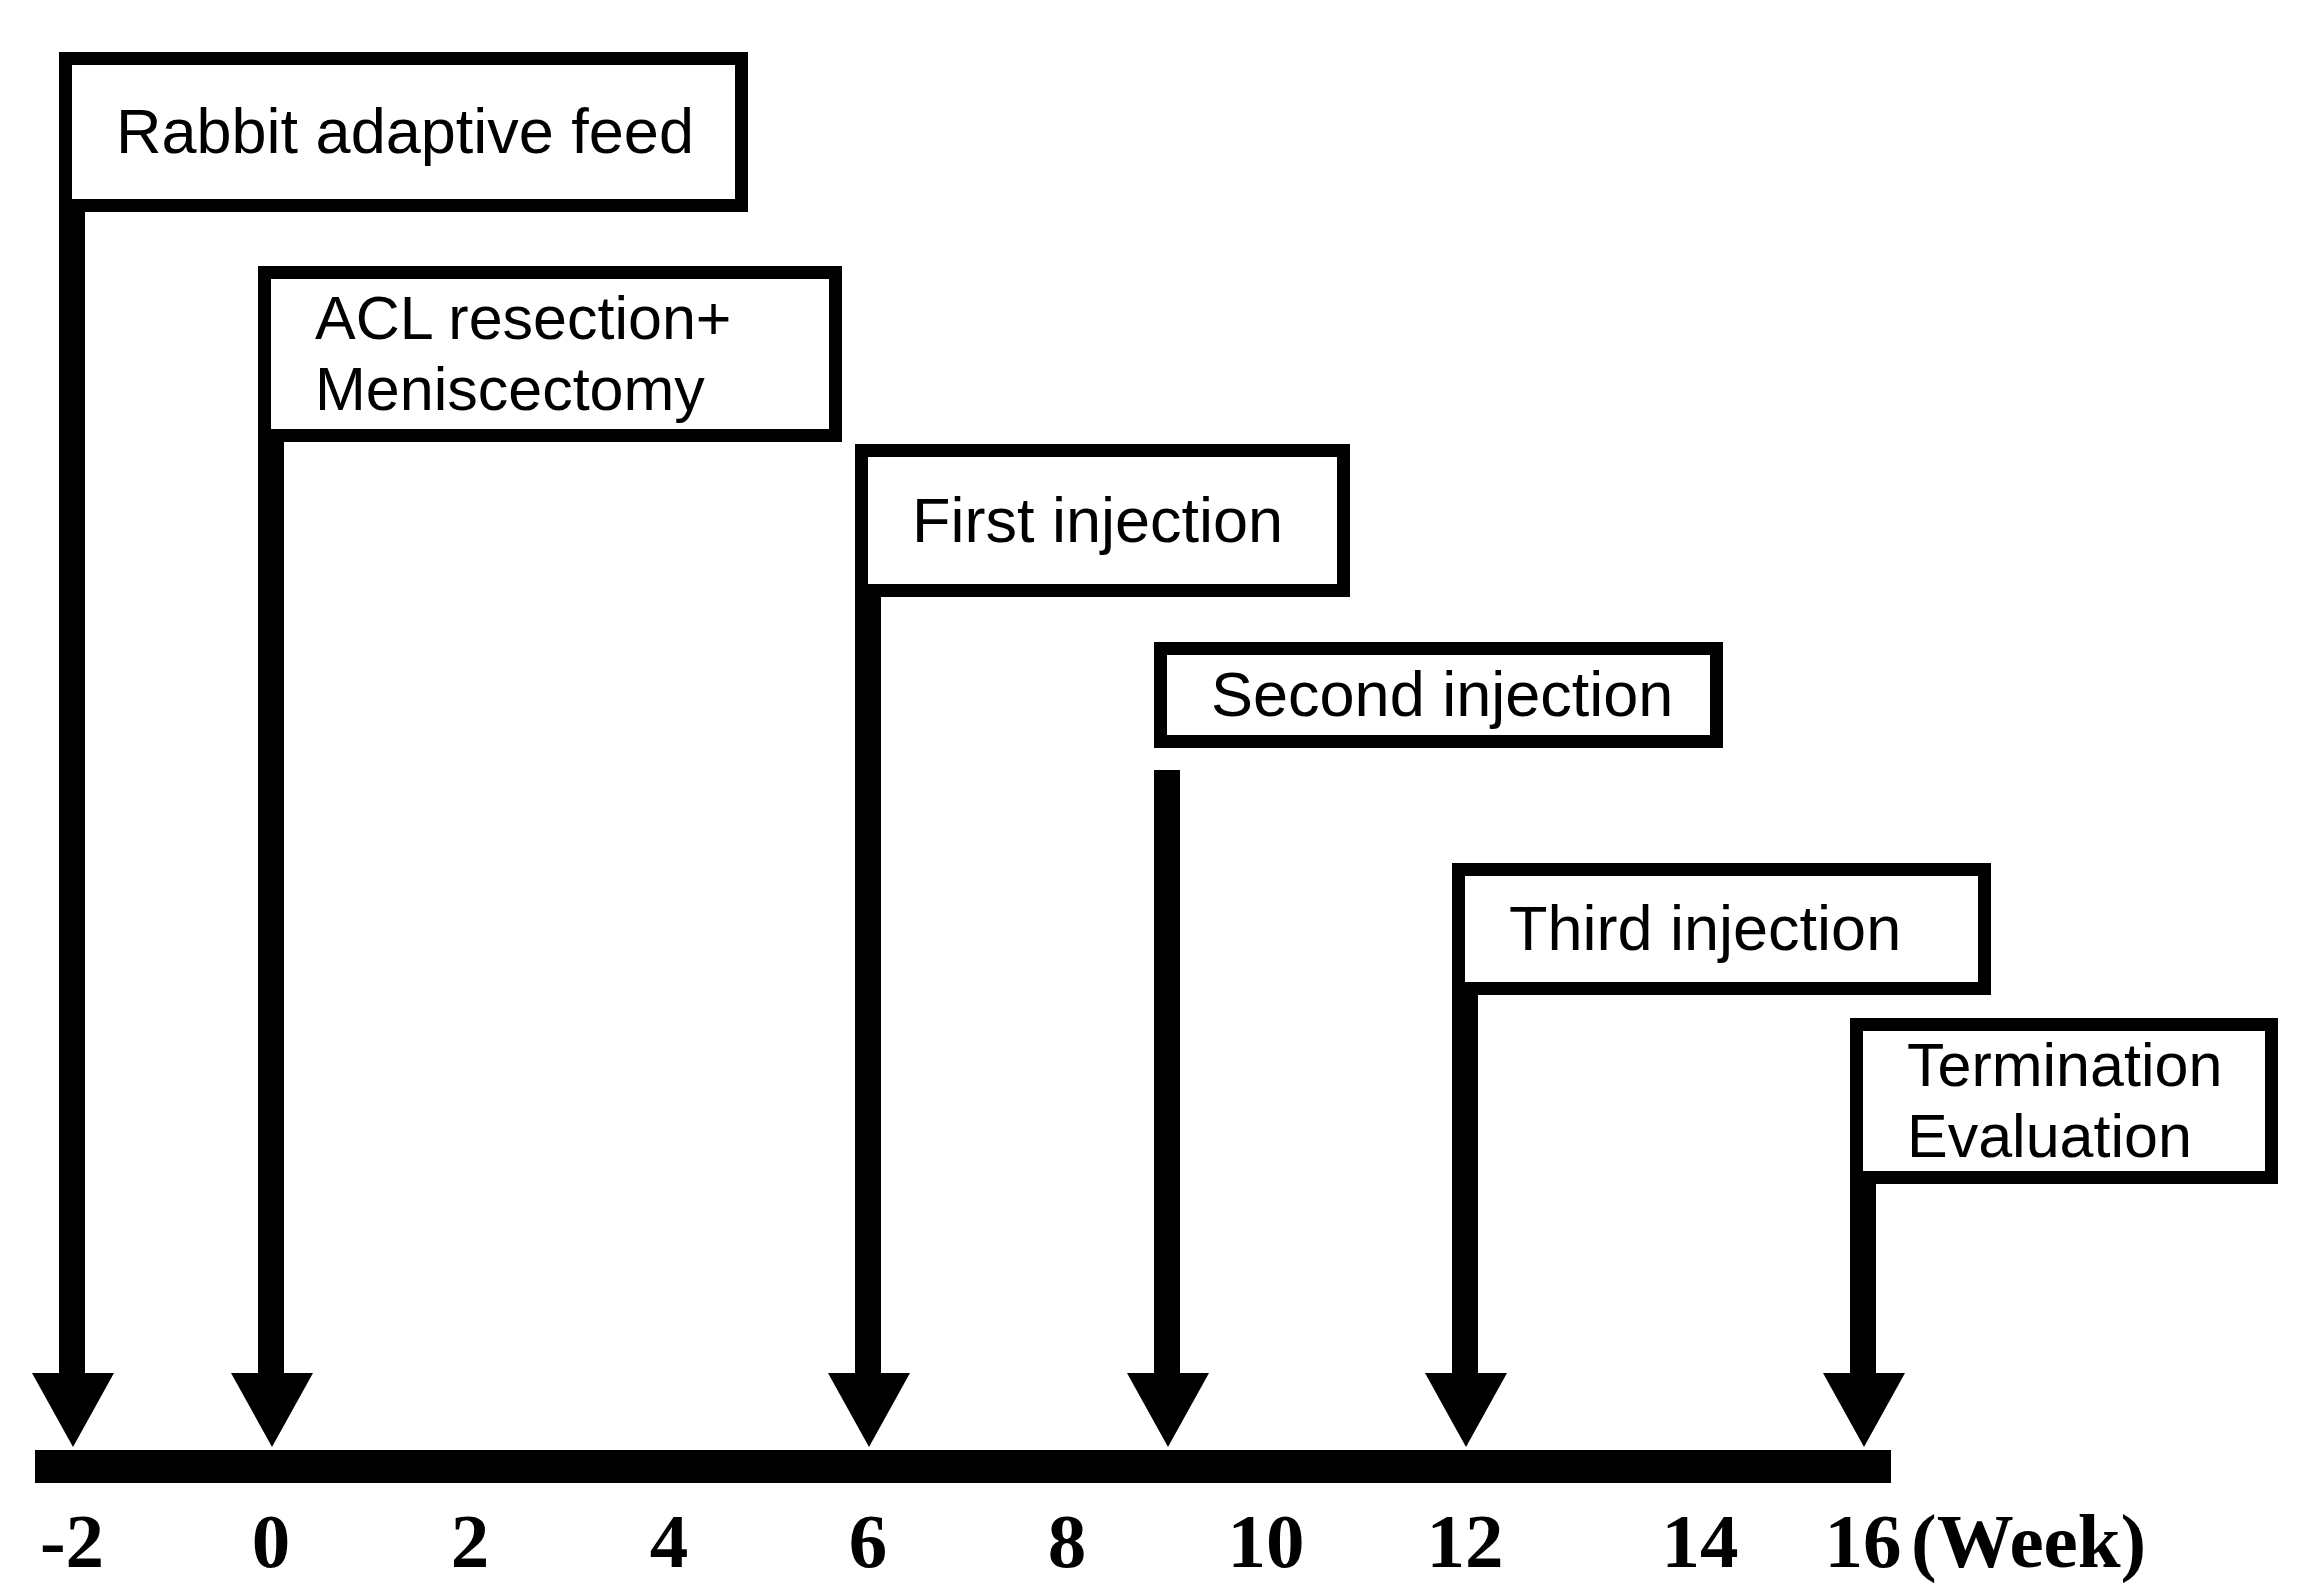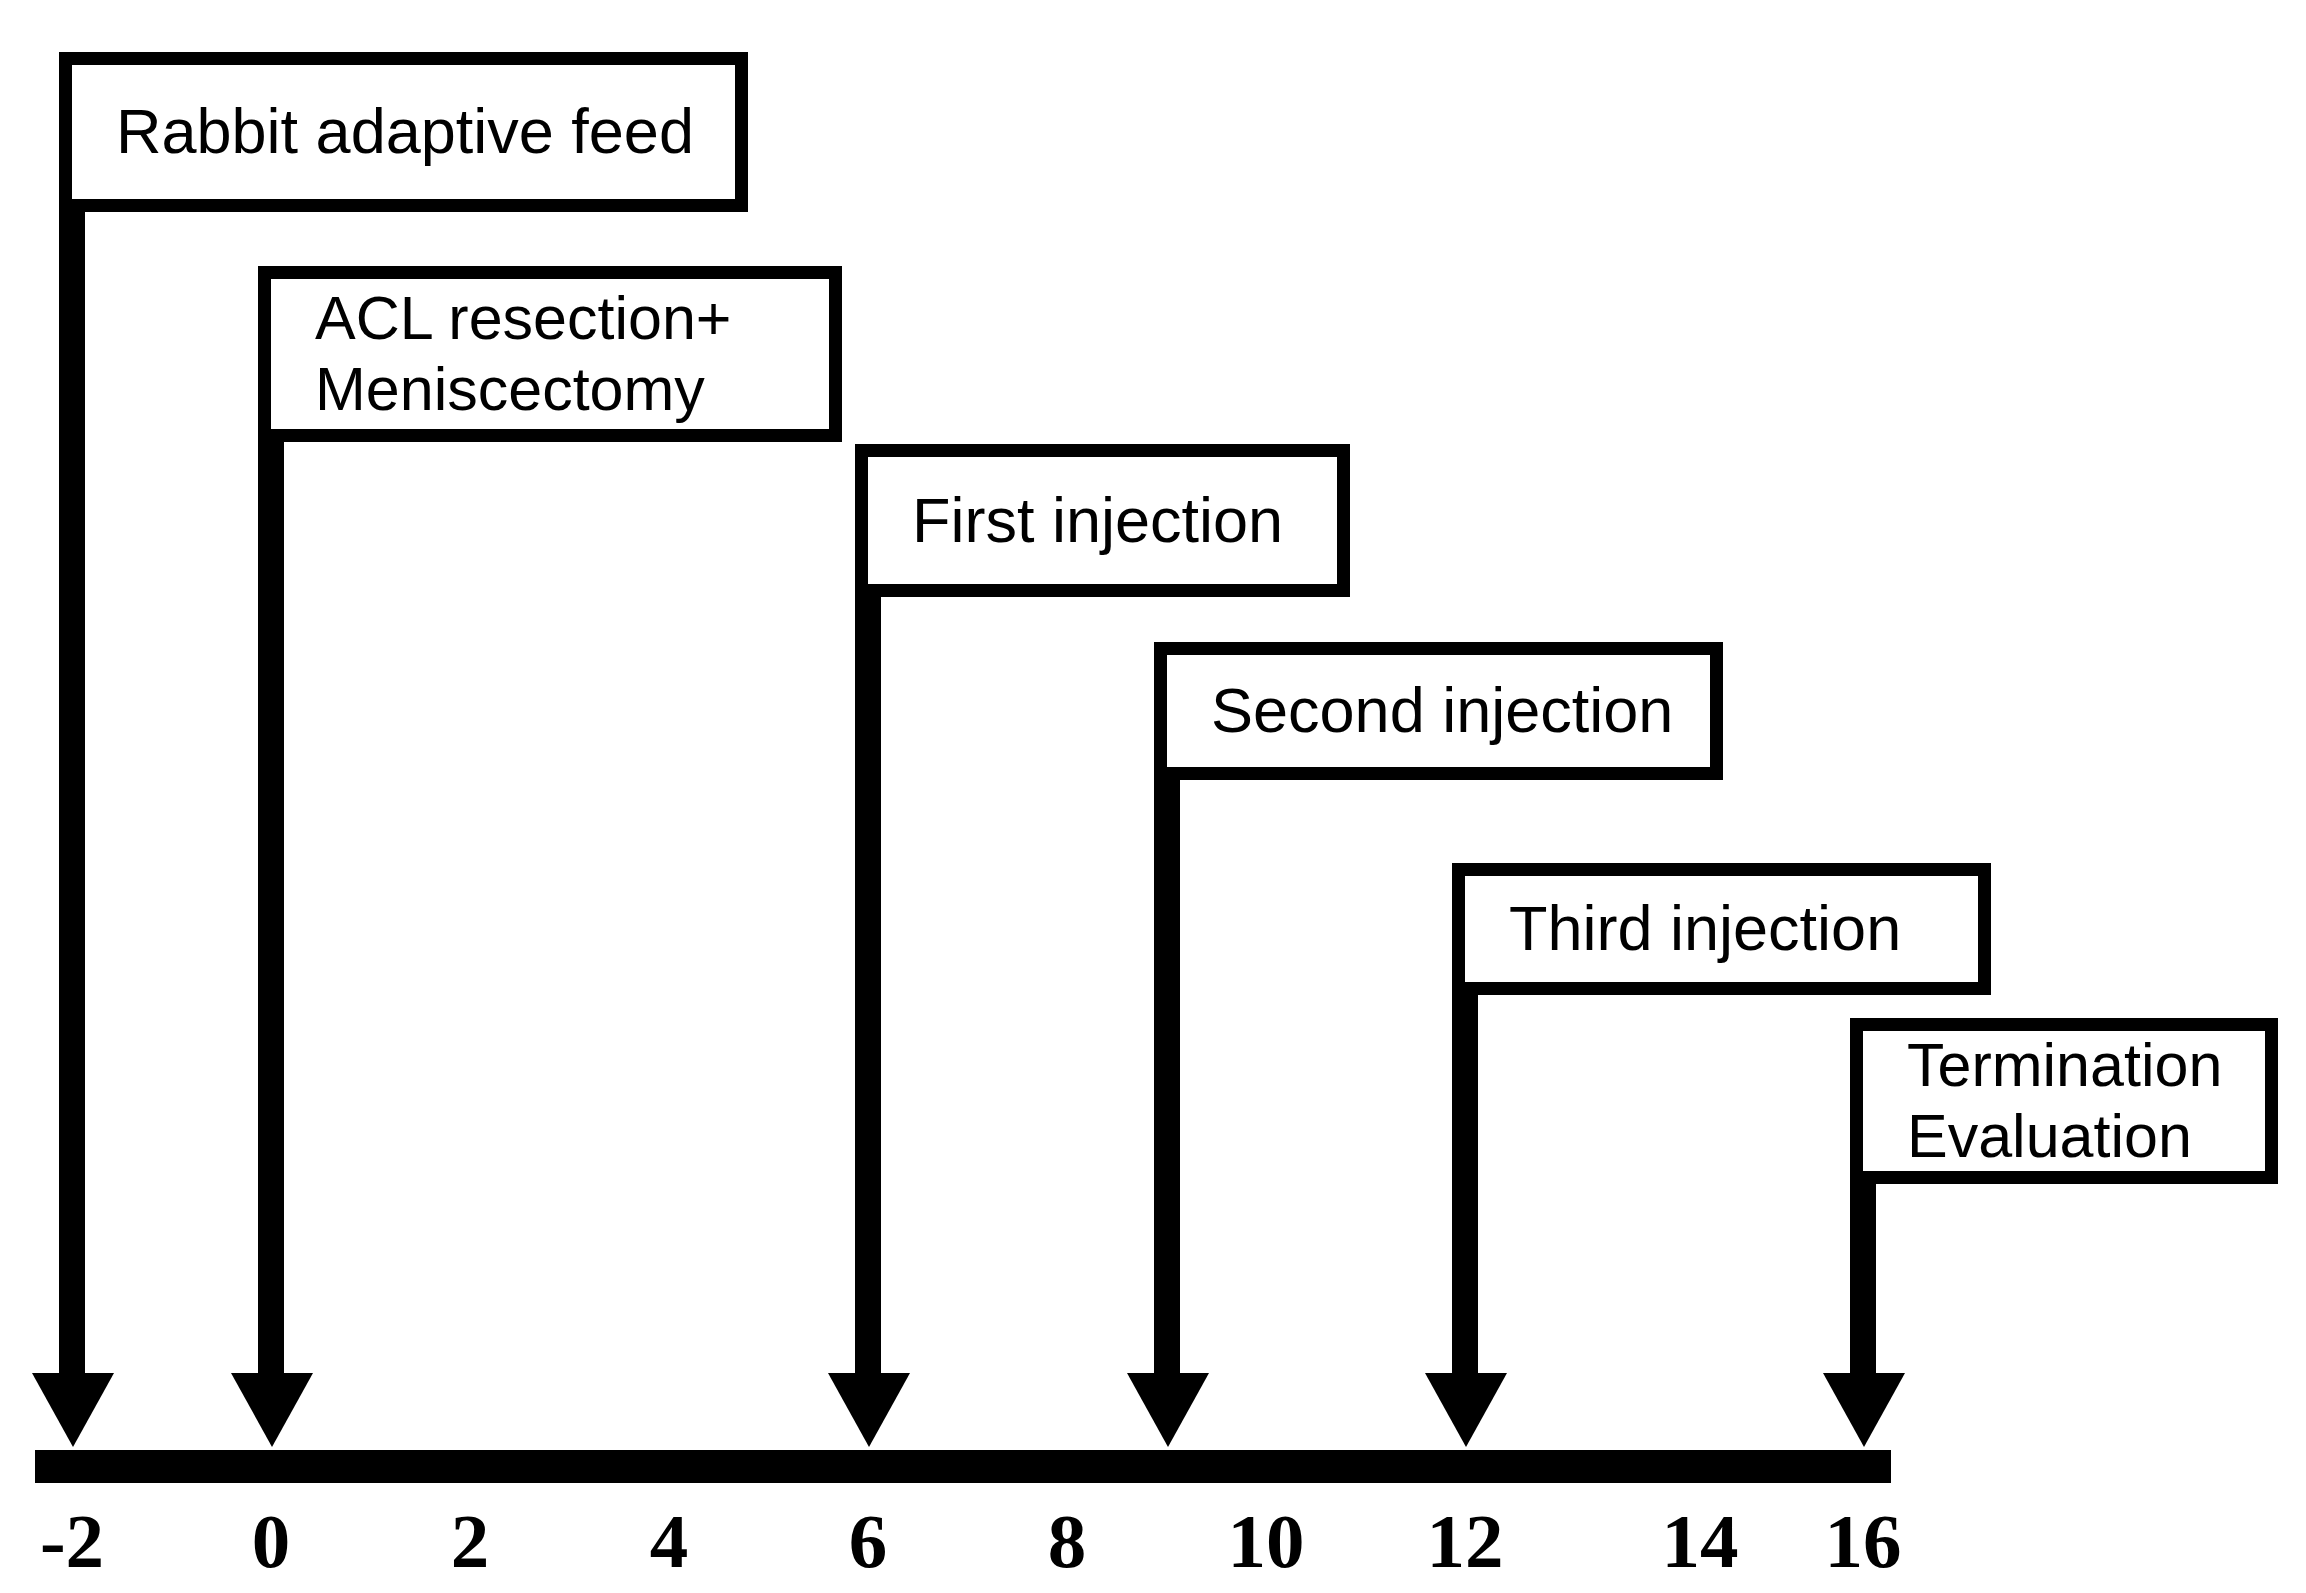--- a/index.html
+++ b/index.html
@@ -54,21 +54,21 @@
   
   .e0 .box{left:59px;  top:52px;   width:689px; height:160px;}
   .e0 .shaft{left:59px;  top:209px;  height:1164px;}
   .e0 .head{left:32px;  top:1373px;}
   .e1 .box{left:258px; top:266px;  width:584px; height:176px;}
   .e1 .shaft{left:258px; top:439px;  height:935px;}
   .e1 .head{left:231px; top:1373px;}
   .e2 .box{left:855px; top:444px;  width:495px; height:153px;}
   .e2 .shaft{left:855px; top:593px;  height:780px;}
   .e2 .head{left:828px; top:1373px;}
-  .e3 .box{left:1154px;top:642px;  width:569px; height:138px;}
+  .e3 .box{left:1154px;top:642px;  width:569px; height:106px;}
   .e3 .shaft{left:1154px;top:770px;  height:603px;}
   .e3 .head{left:1127px;top:1373px;}
   .e4 .box{left:1452px;top:834px;  width:539px; height:132px;margin-top:29px;}
   .e4 .shaft{left:1452px;top:961px;  height:412px;}
   .e4 .head{left:1425px;top:1373px;}
   .e5 .box{left:1850px;top:1018px; width:428px; height:166px;}
   .e5 .shaft{left:1850px;top:1178px; height:195px;}
   .e5 .head{left:1823px;top:1373px;}
   
   .t0{left:72px;}  .t1{left:271px;} .t2{left:470px;} .t3{left:669px;} .t4{left:868px;}
@@ -139,15 +139,16 @@
   <span class="tick t1">0</span>
   <span class="tick t2">2</span>
   <span class="tick t3">4</span>
   <span class="tick t4">6</span>
   <span class="tick t5">8</span>
   <span class="tick t6">10</span>
   <span class="tick t7">12</span>
   <span class="tick t8">14</span>
   <span class="tick t9">16</span>
 
+  <span class="unit">(Week)</span>
 
 </div>
 
 
 </body></html>

